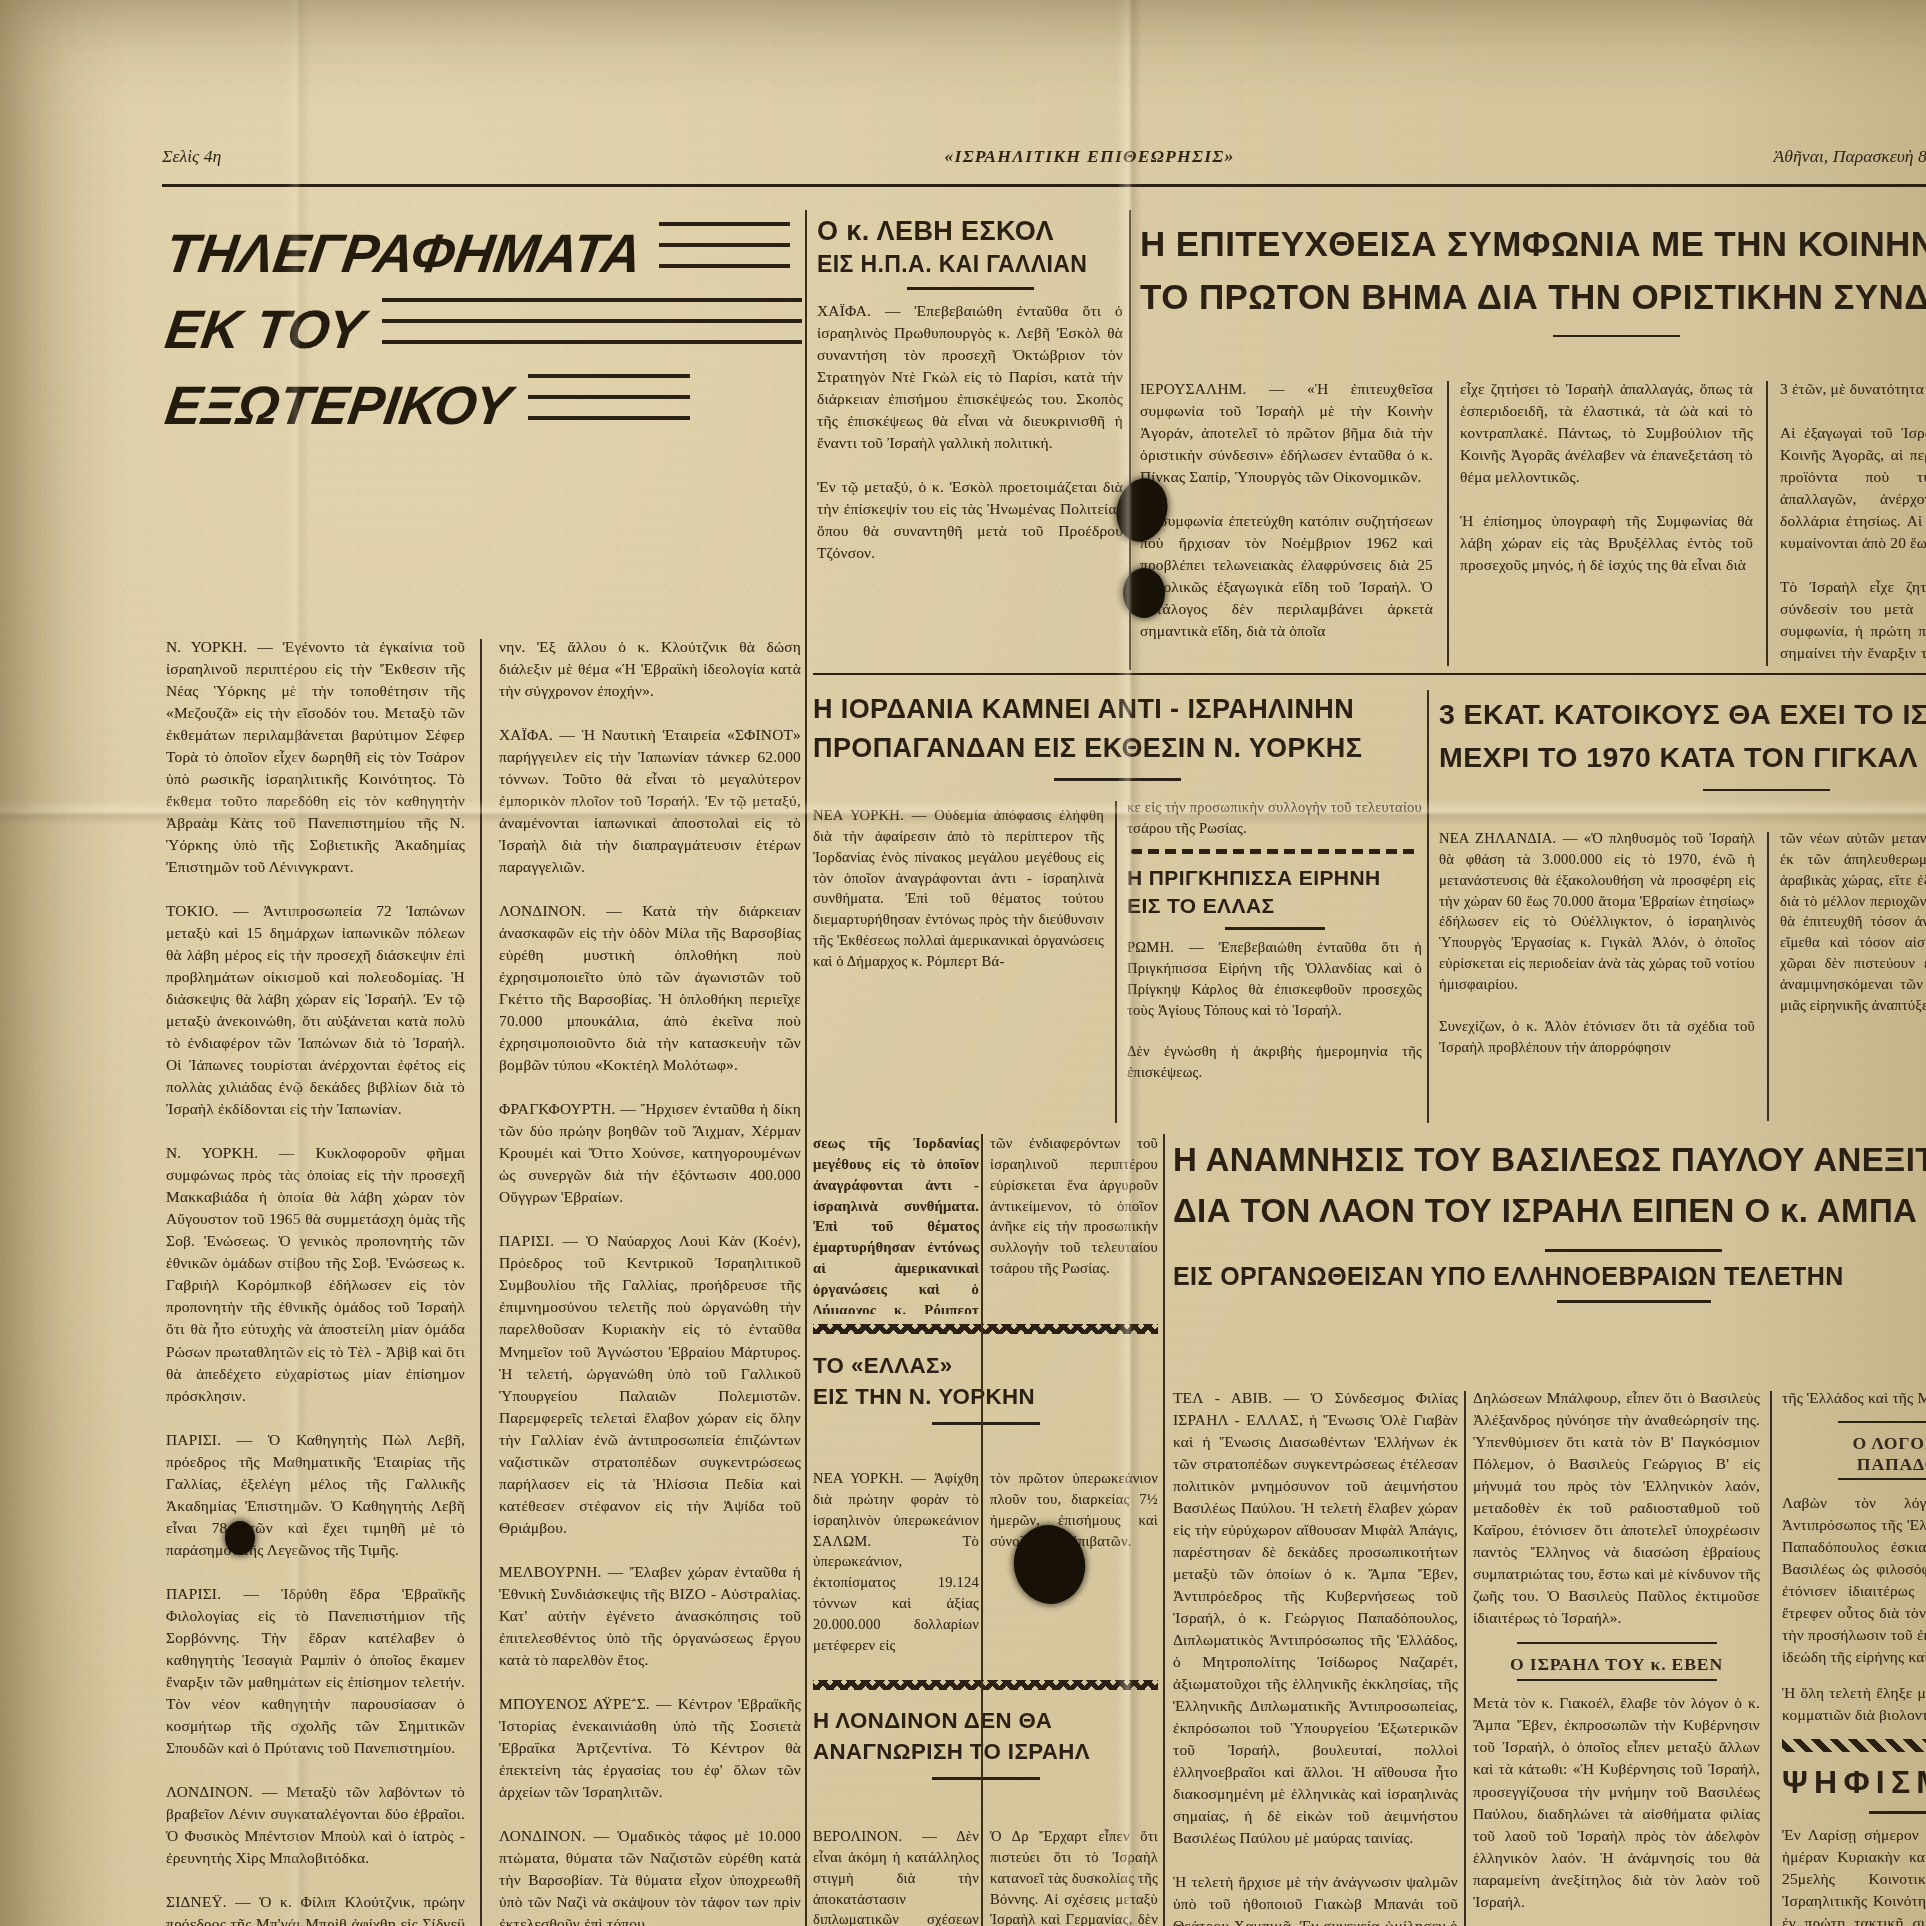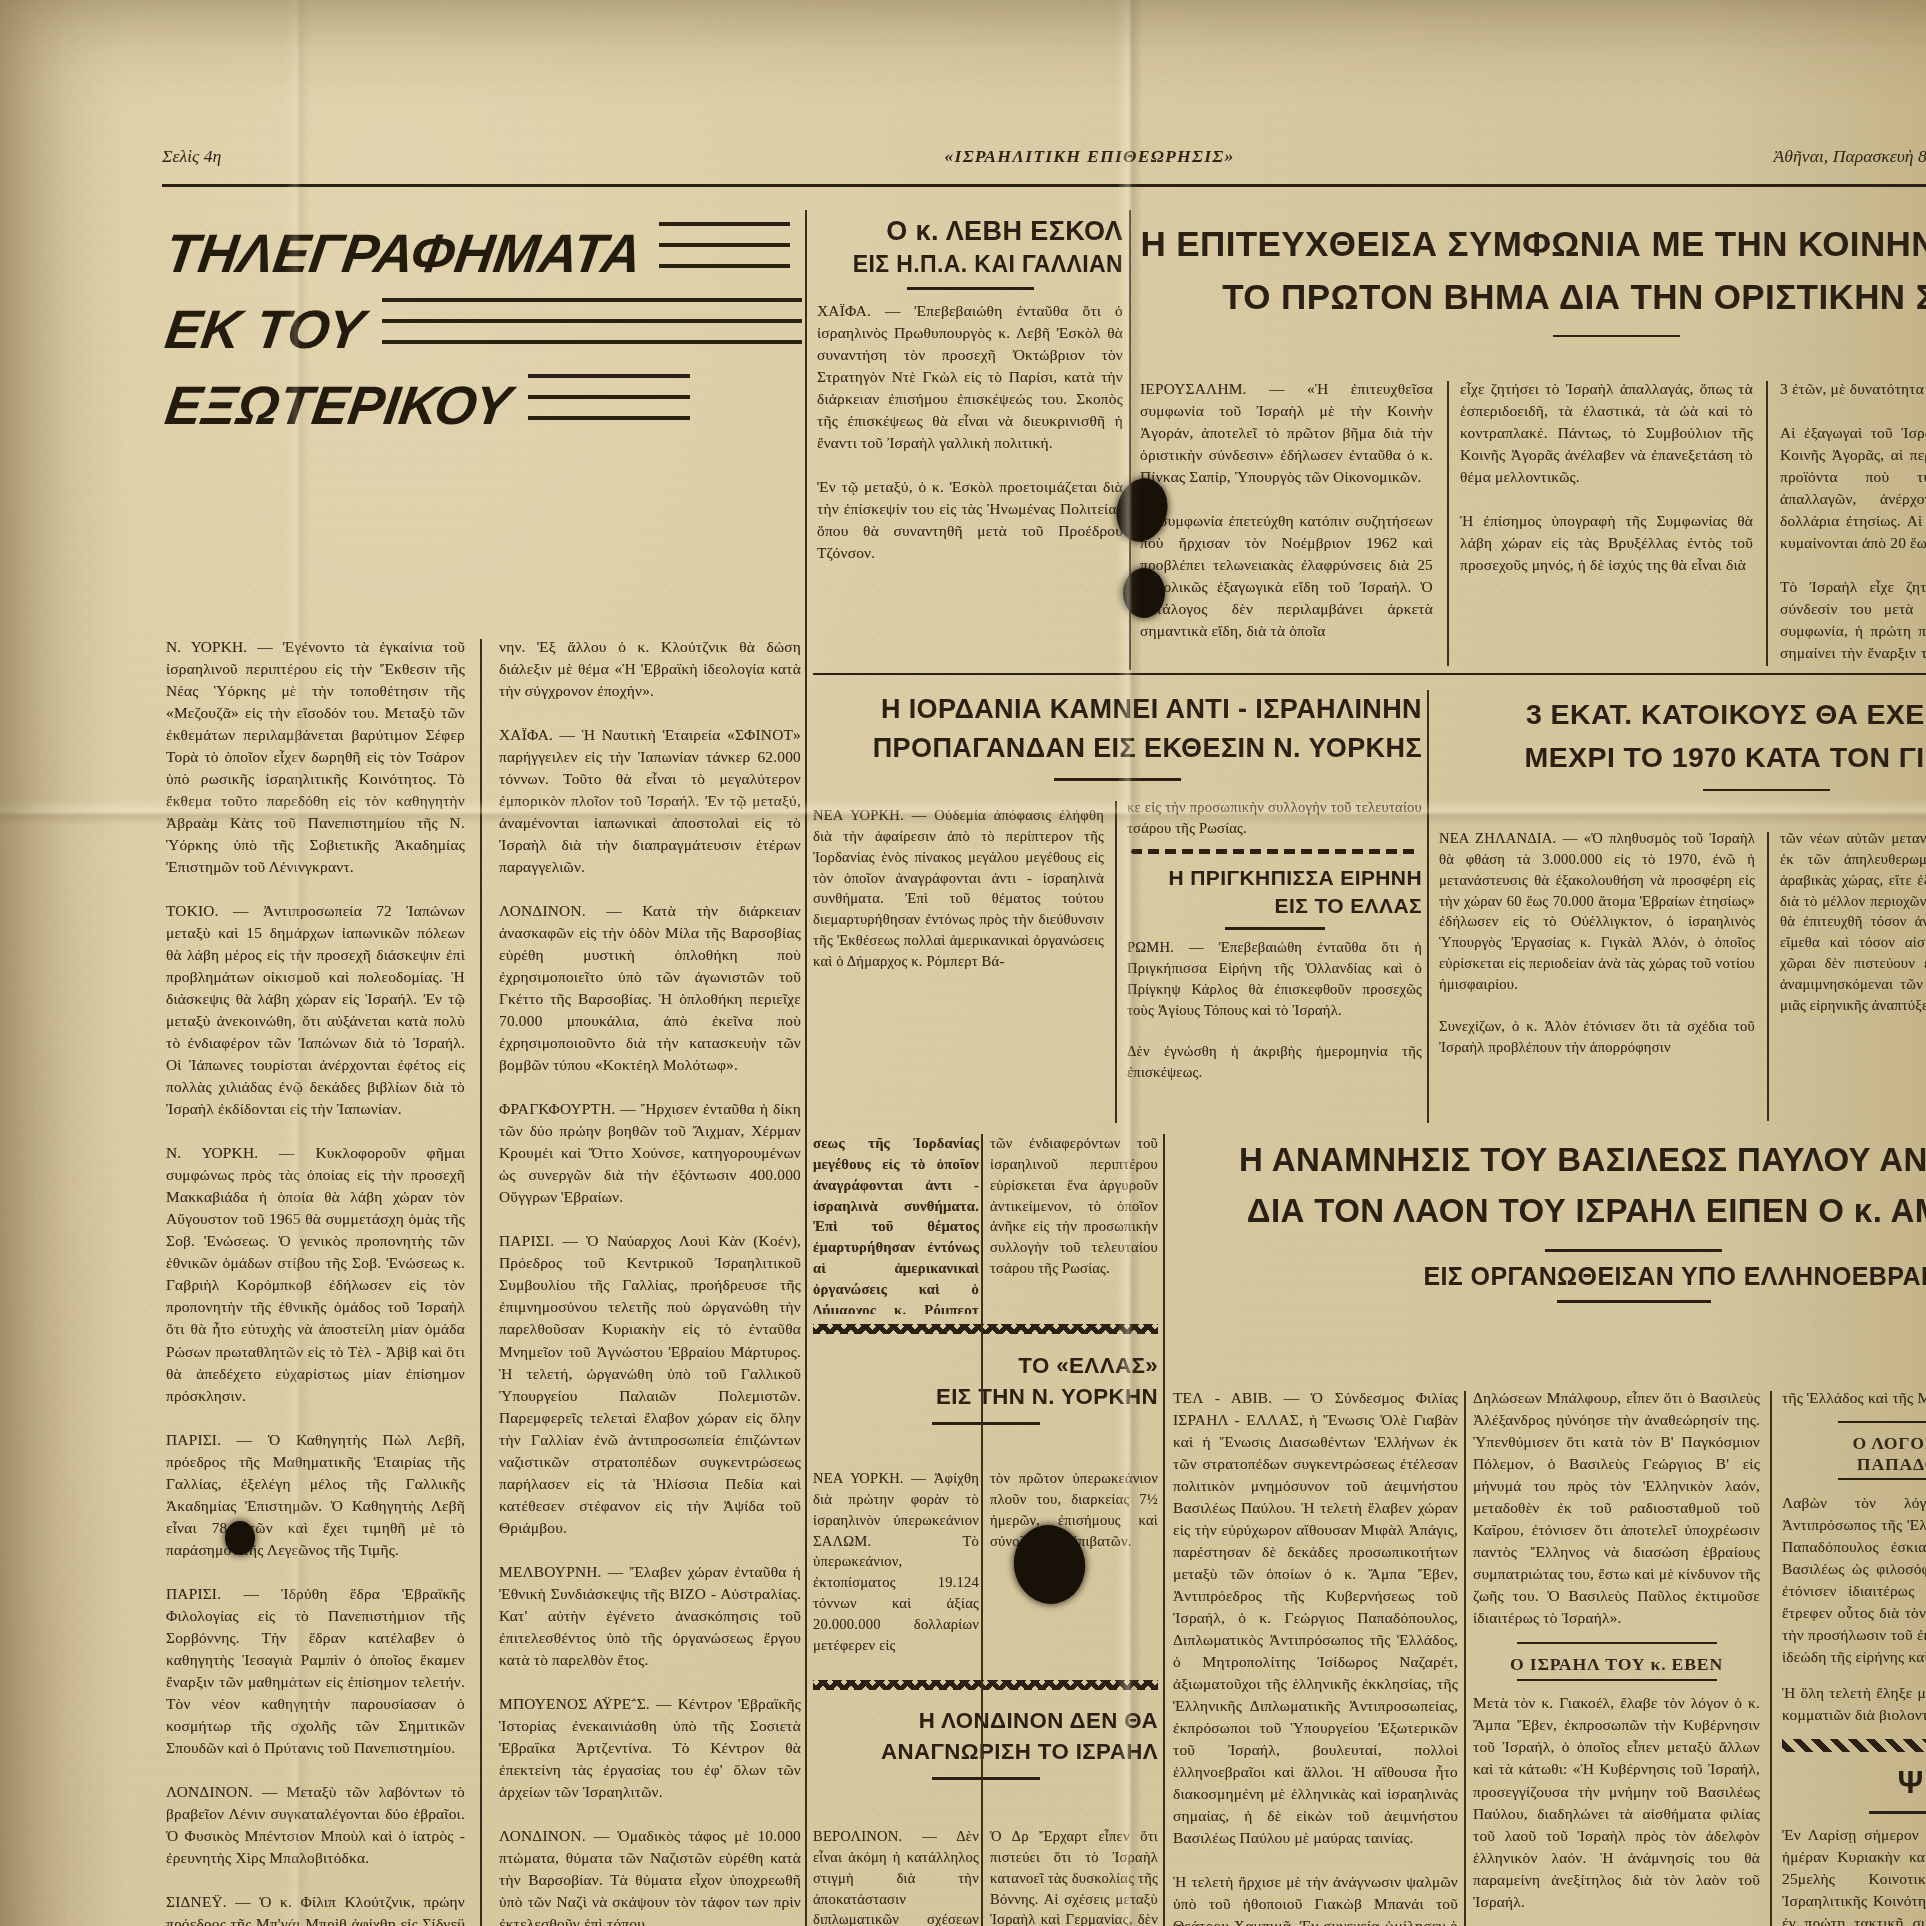--- a/index.html
+++ b/index.html
@@ -15,21 +15,21 @@
   .vignette{box-shadow:inset -35px -42px 116px rgba(100,80,44,.5), inset 23px 15.4px 85px rgba(118,98,58,.32), inset 0 -15.4px 62px rgba(100,80,44,.25);z-index:41;}
   .crease-v{position:absolute;top:0;height:100%;width:25px;background:linear-gradient(90deg,transparent,rgba(252,246,222,.38) 45%,rgba(88,68,36,.17) 62%,transparent);z-index:39;pointer-events:none;}
   .crease-h{position:absolute;left:0;width:100%;height:27px;background:linear-gradient(180deg,transparent,rgba(252,246,222,.33) 45%,rgba(88,68,36,.14) 62%,transparent);z-index:39;pointer-events:none;}
   .blob{position:absolute;background:#171108;border-radius:50%;box-shadow:0 0 6.2px 1.5px rgba(23,17,8,.65);z-index:38;}
   .vrule{position:absolute;width:1.5px;background:#3c2e1c;}
   .hrule{position:absolute;height:2.7px;background:#2b2014;}
   .shortrule{height:2.7px;background:#2b2014;width:127px;margin:10px auto;}
   .zigzag{position:absolute;height:10px;background:repeating-linear-gradient(45deg,#2b2014 0 5px,transparent 5px 10px),repeating-linear-gradient(-45deg,#2b2014 0 5px,transparent 5px 10px);}
   .wavyrule{height:5px;border-radius:2.7px;background:repeating-linear-gradient(90deg,#2b2014 0 10.8px,transparent 10.8px 17px);margin:10px 3.9px;}
   .diamondrule{height:13px;background:repeating-linear-gradient(45deg,transparent 0 3.5px,#2b2014 3.5px 9.6px,transparent 9.6px 13px);margin:13px 0;}
-  .hl{font-family:"Liberation Sans","DejaVu Sans",sans-serif;font-weight:700;color:#2b2014;text-align:right;line-height:1.12;letter-spacing:0.4px;}
+  .hl{font-family:"Liberation Sans","DejaVu Sans",sans-serif;font-weight:700;color:#2b2014;text-align:left;line-height:1.12;letter-spacing:0.4px;}
   .bt{font-size:15.4px;line-height:1.43;text-align:justify;white-space:pre-line;letter-spacing:0.2px;color:#342918;text-shadow:0 0 0.4px rgba(52,41,24,.35);}
   .bt-sm{font-size:14.6px;}
   .col{position:absolute;overflow:hidden;}
   .subhead-serif{font-family:"Liberation Serif",serif;font-weight:700;font-size:17.7px;text-align:center;letter-spacing:0.8px;margin:10px 0 3.9px;}
   .tg-row{display:flex;align-items:center;gap:17.7px;margin-bottom:14px;}
   .tg-word{font-family:"Liberation Sans",sans-serif;font-style:italic;font-weight:900;font-size:54px;transform:skewX(-8deg);white-space:nowrap;color:#241b0f;}
   .tg-lines{flex:1;height:62px;background:repeating-linear-gradient(180deg,#2b2014 0 3.9px,transparent 3.9px 21px);}
 </style>
 </head>
 <body>

